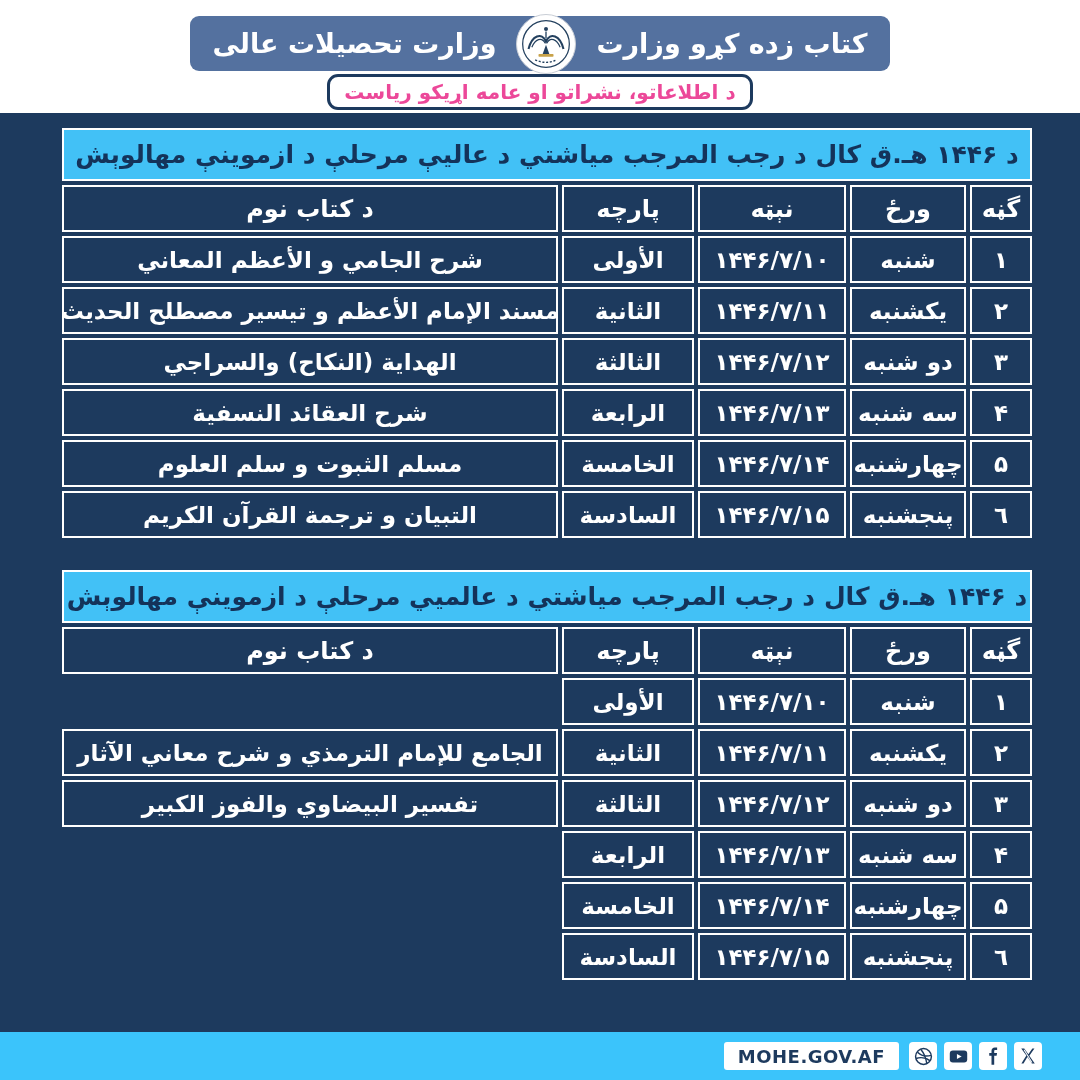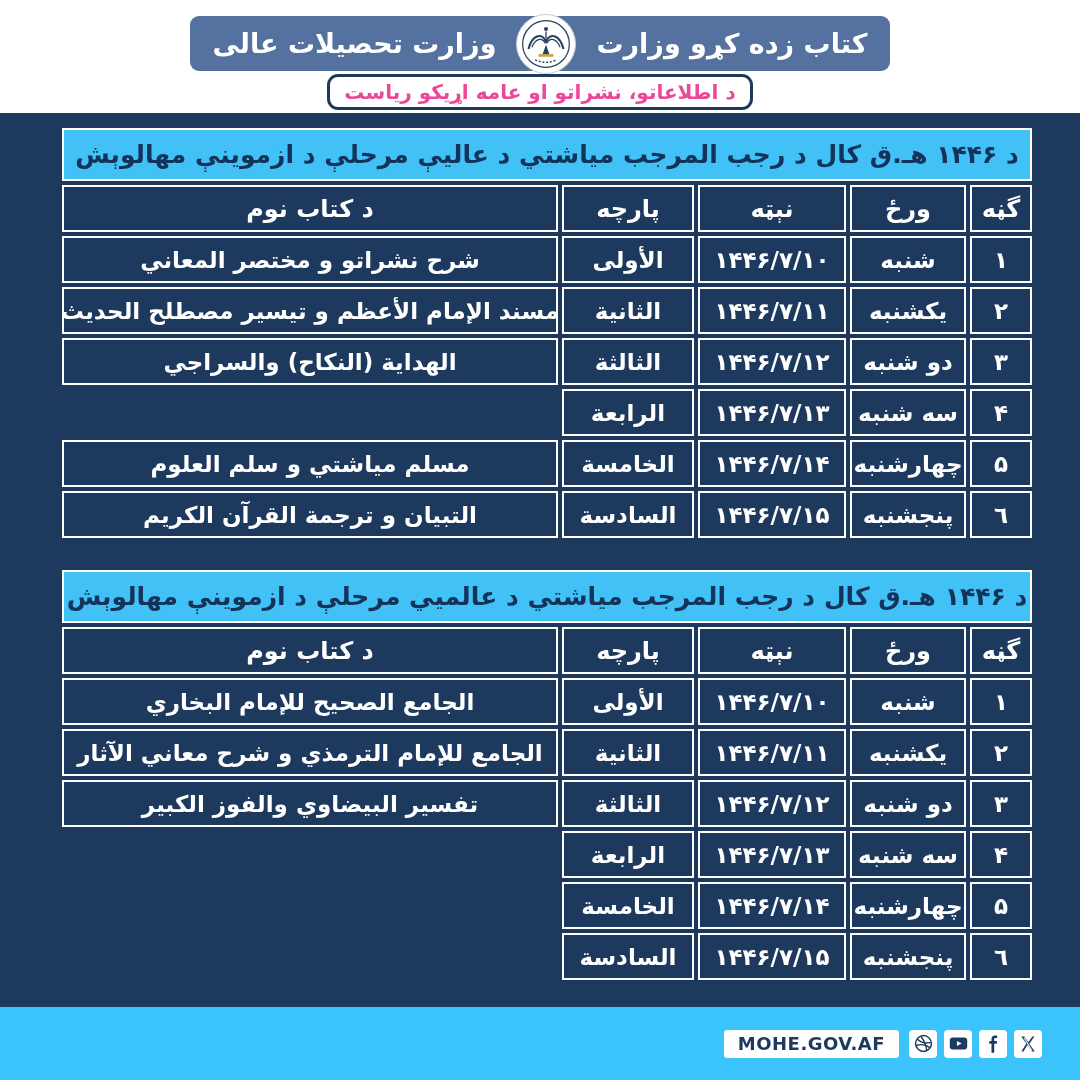--- a/index.html
+++ b/index.html
@@ -62,21 +62,21 @@
     white-space:nowrap;overflow:hidden;
   }
   .c-num {flex:0 0 58px;}
   .c-day {flex:0 0 112px;}
   .c-date{flex:0 0 144px;}
   .c-part{flex:0 0 128px;}
   .c-book{flex:1 1 auto;}
   .t-header .t-cell{font-size:24px;}
   
   .footer-bar{
-    position:absolute;left:0;bottom:0;width:1080px;height:73px;
+    position:absolute;left:0;bottom:0;width:1080px;height:48px;
     background:#3bc4fb;
     display:flex;align-items:center;gap:7px;
     padding:0 38px;box-sizing:border-box;
   }
   .social-tile{
     width:28px;height:28px;flex:0 0 28px;border-radius:4px;
     background:#ffffff;
     display:flex;align-items:center;justify-content:center;
   }
   .social-tile svg{display:block;}
@@ -119,48 +119,49 @@
     <div class="t-cell c-date">نېټه</div>
     <div class="t-cell c-part">پارچه</div>
     <div class="t-cell c-book">د کتاب نوم</div>
   </div>
   <div class="t-body">
       <div class="t-row">
         <div class="t-cell c-num">۱</div>
         <div class="t-cell c-day">شنبه</div>
         <div class="t-cell c-date">۱۴۴۶/۷/۱۰</div>
         <div class="t-cell c-part">الأولى</div>
-        <div class="t-cell c-book">شرح نشراتو و مختصر المعاني</div>
+        <div class="t-cell c-book">شرح الجامي و الأعظم المعاني</div>
       </div>
       <div class="t-row">
         <div class="t-cell c-num">۲</div>
         <div class="t-cell c-day">یکشنبه</div>
         <div class="t-cell c-date">۱۴۴۶/۷/۱۱</div>
         <div class="t-cell c-part">الثانیة</div>
         <div class="t-cell c-book">مسند الإمام الأعظم و تیسیر مصطلح الحدیث</div>
       </div>
       <div class="t-row">
         <div class="t-cell c-num">۳</div>
         <div class="t-cell c-day">دو شنبه</div>
         <div class="t-cell c-date">۱۴۴۶/۷/۱۲</div>
         <div class="t-cell c-part">الثالثة</div>
         <div class="t-cell c-book">الهدایة (النکاح) والسراجي</div>
       </div>
       <div class="t-row">
         <div class="t-cell c-num">۴</div>
         <div class="t-cell c-day">سه شنبه</div>
         <div class="t-cell c-date">۱۴۴۶/۷/۱۳</div>
         <div class="t-cell c-part">الرابعة</div>
+        <div class="t-cell c-book">شرح العقائد النسفیة</div>
       </div>
       <div class="t-row">
         <div class="t-cell c-num">۵</div>
         <div class="t-cell c-day">چهارشنبه</div>
         <div class="t-cell c-date">۱۴۴۶/۷/۱۴</div>
         <div class="t-cell c-part">الخامسة</div>
-        <div class="t-cell c-book">مسلم میاشتي و سلم العلوم</div>
+        <div class="t-cell c-book">مسلم الثبوت و سلم العلوم</div>
       </div>
       <div class="t-row">
         <div class="t-cell c-num">٦</div>
         <div class="t-cell c-day">پنجشنبه</div>
         <div class="t-cell c-date">۱۴۴۶/۷/۱۵</div>
         <div class="t-cell c-part">السادسة</div>
         <div class="t-cell c-book">التبیان و ترجمة القرآن الکریم</div>
       </div>
     </div>
 </section>
@@ -173,21 +174,20 @@
     <div class="t-cell c-date">نېټه</div>
     <div class="t-cell c-part">پارچه</div>
     <div class="t-cell c-book">د کتاب نوم</div>
   </div>
   <div class="t-body">
       <div class="t-row">
         <div class="t-cell c-num">۱</div>
         <div class="t-cell c-day">شنبه</div>
         <div class="t-cell c-date">۱۴۴۶/۷/۱۰</div>
         <div class="t-cell c-part">الأولى</div>
-        <div class="t-cell c-book">الجامع الصحیح للإمام البخاري</div>
       </div>
       <div class="t-row">
         <div class="t-cell c-num">۲</div>
         <div class="t-cell c-day">یکشنبه</div>
         <div class="t-cell c-date">۱۴۴۶/۷/۱۱</div>
         <div class="t-cell c-part">الثانیة</div>
         <div class="t-cell c-book">الجامع للإمام الترمذي و شرح معاني الآثار</div>
       </div>
       <div class="t-row">
         <div class="t-cell c-num">۳</div>

